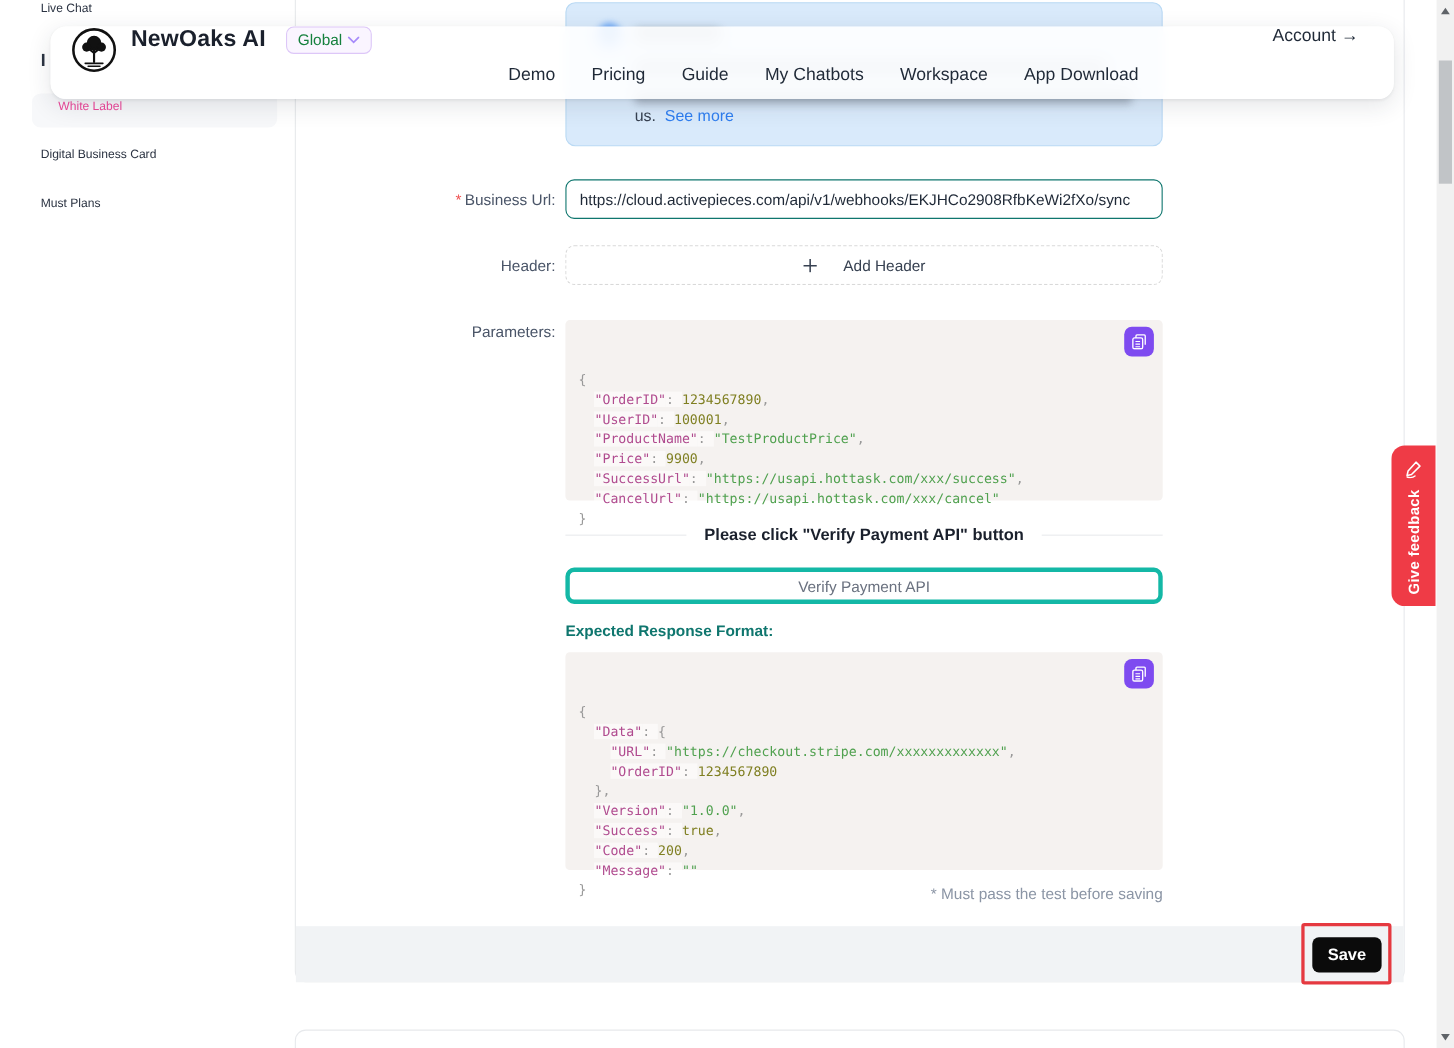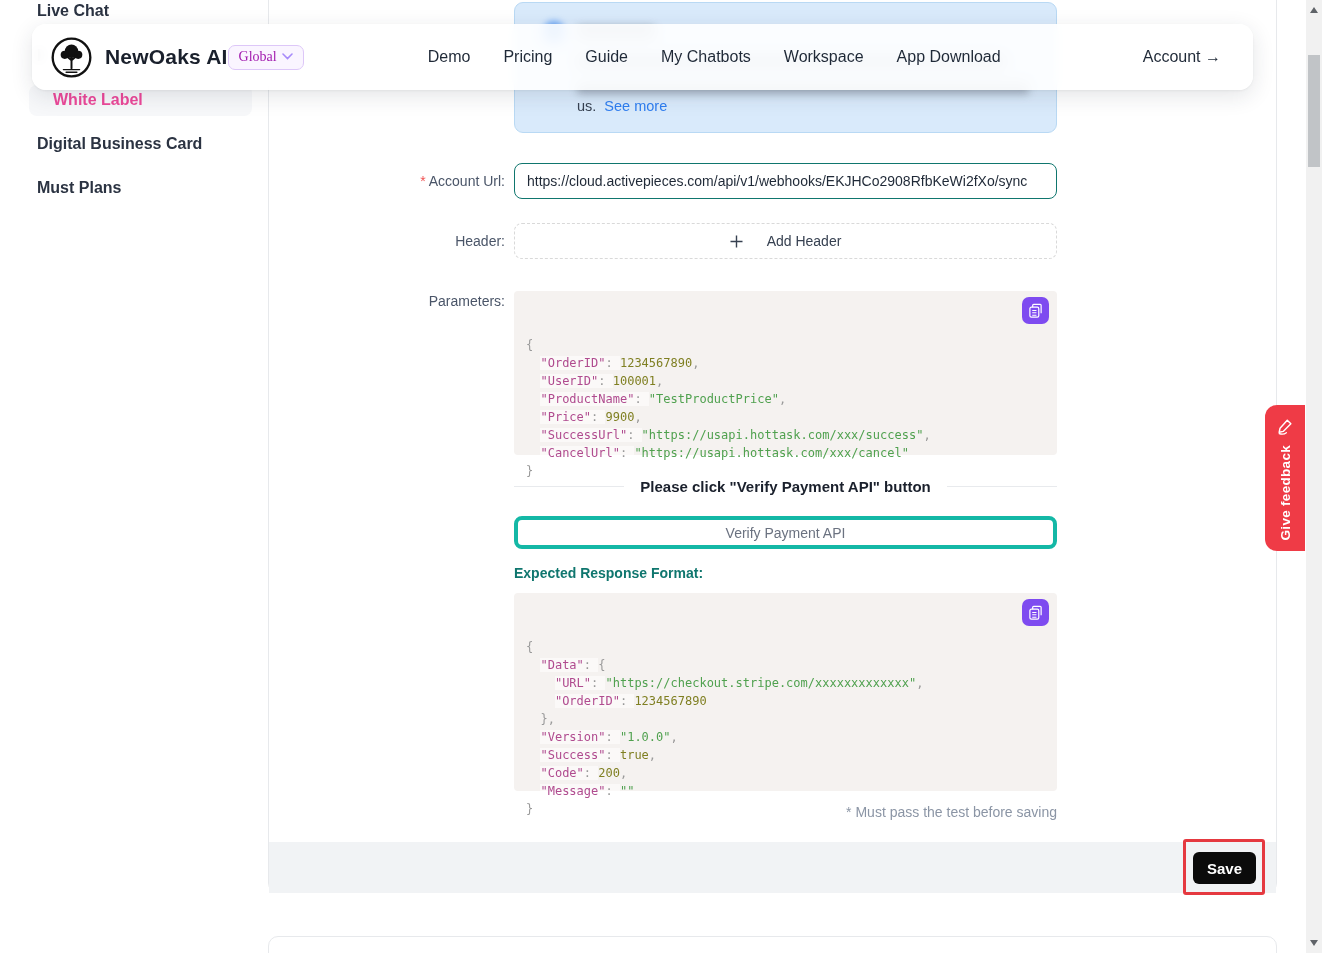--- a/index.html
+++ b/index.html
@@ -9,46 +9,46 @@
   body { position:relative; }
 
   
   .main-card { left:268px; top:-12px; width:1009px; height:905px;
                background:#fff; border:1px solid #e7e9ec; border-radius:10px; z-index:1; }
   .footer-bar { left:269px; top:842px; width:1007px; height:51px; background:#f1f3f5; z-index:2; }
   .card-two  { left:268px; top:936px; width:1009px; height:40px; background:#fff;
                border:1px solid #e7e9ec; border-radius:10px 10px 0 0; z-index:1; }
 
   
-  .side-item { left:37px; font-size:16px; font-weight:700; color:#2b3342; z-index:1; white-space:nowrap; }
+  .side-item { left:37px; font-size:11px; font-weight:400; color:#2b3342; z-index:1; white-space:nowrap; }
   .side-item.active { color:#ec4899;margin-left:16px; }
   .active-bg { left:29px; top:85px; width:223px; height:31px; background:#f7f8fa; border-radius:8px; z-index:0; }
   .hidden-frag { left:37px; top:47px; width:6px; height:18px; overflow:hidden;
                  font-size:16px; font-weight:700; color:#2b3342; z-index:1; }
 
   
   .reminder { left:514px; top:2px; width:543px; height:131px; background:#d9eafb;
               border:1px solid #b9d9f4; border-radius:9px; z-index:2; }
   .rem-circle { left:28px; top:18px; width:22px; height:22px; border-radius:50%;
                 background:#6ba6f5; filter:blur(3px); }
   .rem-blob { background:#9aa6b6; border-radius:3px; filter:blur(4px); opacity:.85; }
   .rem-line { left:62px; top:95px; font-size:14.5px; color:#374151; }
   .rem-line a { color:#2f7ef0; text-decoration:none; margin-left:8px; }
 
   
-  .navbar { left:32px; top:24px; width:1221px; height:66px; border-radius:14px;
+  .navbar { left:46px; top:24px; width:1221px; height:66px; border-radius:14px;
             background:rgba(255,255,255,.88); backdrop-filter:blur(6px);
             box-shadow:0 6px 22px rgba(31,41,55,.12), 0 1px 3px rgba(31,41,55,.06);
-            display:flex; align-items:center; padding:0 18px; z-index:5; }
+            display:flex; align-items:flex-start; padding:0 18px; z-index:5; }
   .logo-circle { width:43px; height:43px; flex:0 0 43px; }
   .brand { font-size:21px; font-weight:600; color:#1a202c; margin-left:12px; letter-spacing:.2px; }
-  .chip { display:flex; align-items:center; gap:5px;
+  .chip { margin-left:18px; display:flex; align-items:center; gap:5px;
           background:#faf5ff; border:1px solid #ddc7f8; border-radius:7px;
-          padding:3px 10px 4px 10px; font-size:14px; color:#a21caf; cursor:pointer;font-family:Liberation Serif, serif; }
-  .nav-links { display:flex; gap:33px; margin-left:124px; list-style:none; }
+          padding:3px 10px 4px 10px; font-size:14px; color:#15803d; cursor:pointer; }
+  .nav-links { display:flex; gap:33px; margin-left:124px; list-style:none;margin-top:36px; }
   .nav-links div { font-size:16px; color:#1f2937; cursor:pointer; white-space:nowrap; }
   .account { margin-left:auto; margin-right:14px; font-size:16px; color:#1f2937; cursor:pointer; }
 
   
   .flabel { left:280px; width:225px; text-align:right; font-size:14px; color:#4a5568; z-index:2; }
   .star { color:#f05252; margin-right:3px; }
   .url-input { left:514px; top:163px; width:543px; height:36px; border:1px solid #0f766e;
                border-radius:8px; padding:0 12px; font-size:14px; color:#1f2937;
                font-family:"Liberation Sans", sans-serif; background:#fff; z-index:2; }
   .add-header { left:514px; top:223px; width:543px; height:36px; border:1px dashed #d9d9d9;
@@ -144,21 +144,21 @@
     <div>Pricing</div>
     <div>Guide</div>
     <div>My Chatbots</div>
     <div>Workspace</div>
     <div>App Download</div>
   </div>
   <div class="account">Account →</div>
 </div>
 
 <div class="abs flabel" style="top:173px;">
-  <span class="star">*</span><span>Account Url:</span>
+  <span class="star">*</span><span>Business Url:</span>
 </div>
 <input class="abs url-input" type="text" value="https://cloud.activepieces.com/api/v1/webhooks/EKJHCo2908RfbKeWi2fXo/sync" style="">
 
 <div class="abs flabel" style="top:233px;">Header:</div>
 <div class="abs add-header">
   <svg width="13" height="13" viewBox="0 0 13 13">
     <path d="M6.5 0.5 V12.5 M0.5 6.5 H12.5" stroke="#374151" stroke-width="1.4"></path>
   </svg>
   <span>Add Header</span>
 </div>

